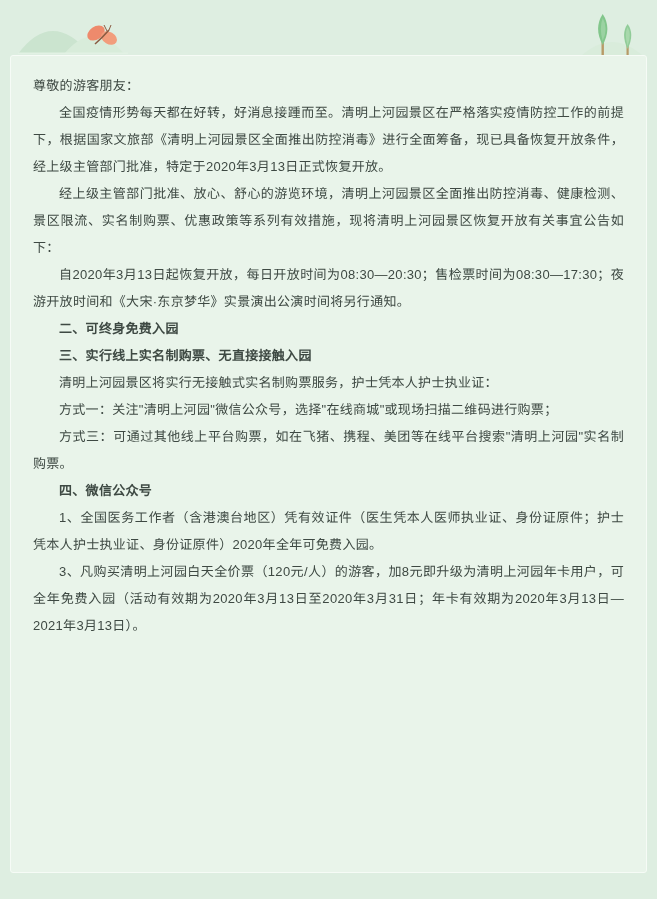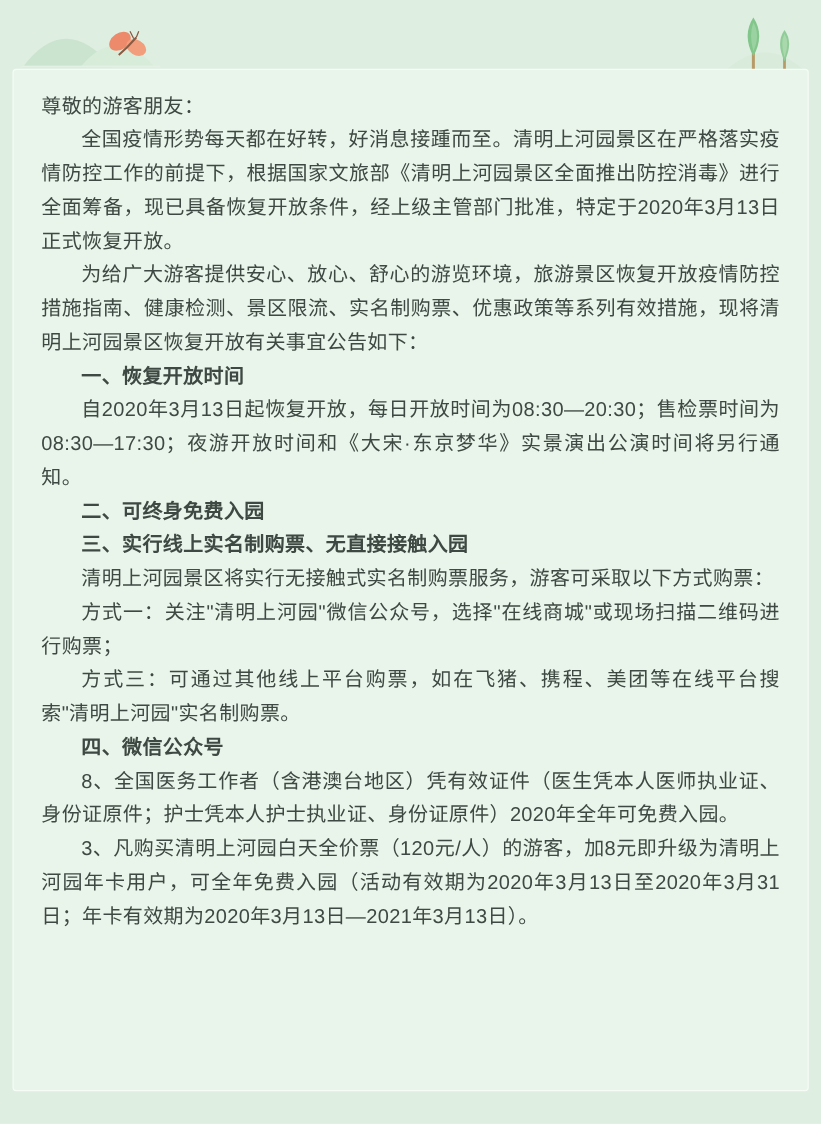--- a/index.html
+++ b/index.html
@@ -29,21 +29,21 @@
     width: 637px;
     min-height: 818px;
     box-sizing: border-box;
     background: #e9f4ea;
     border: 1px solid #f6fbf6;
     border-radius: 3px;
     padding: 16px 22px 18px 22px;
   }
   .panel p, .panel h3 {
     margin: 0;
-    font-size: 16px;
+    font-size: 13px;
     line-height: 27px;
     color: #3e4943;
     text-align: justify;
     letter-spacing: 0.3px;
   }
   .salutation { text-indent: 0; }
   .para { text-indent: 2em; }
   .section-heading {
     font-weight: bold;
     color: #2c3f34;
@@ -80,29 +80,28 @@
     <rect x="51.5" y="32" width="2.2" height="13" fill="#b79a67"></rect>
     <path d="M52.6 12 Q60 22 52.6 37 Q45.5 22 52.6 12 Z" fill="#90cc98"></path>
     <path d="M52.6 15 Q57 22 52.6 34 Q49 22 52.6 15 Z" fill="#a8d8ac"></path>
   </svg>
 </span>
 
 <div class="panel">
   <p class="salutation">尊敬的游客朋友：</p>
 
   <p class="para">全国疫情形势每天都在好转，好消息接踵而至。清明上河园景区在严格落实疫情防控工作的前提下，根据国家文旅部《清明上河园景区全面推出防控消毒》进行全面筹备，现已具备恢复开放条件，经上级主管部门批准，特定于2020年3月13日正式恢复开放。</p>
-  <p class="para">为给广大游客提供安心、放心、舒心的游览环境，旅游景区恢复开放疫情防控措施指南、健康检测、景区限流、实名制购票、优惠政策等系列有效措施，现将清明上河园景区恢复开放有关事宜公告如下：</p>
+  <p class="para">经上级主管部门批准、放心、舒心的游览环境，清明上河园景区全面推出防控消毒、健康检测、景区限流、实名制购票、优惠政策等系列有效措施，现将清明上河园景区恢复开放有关事宜公告如下：</p>
 
-  <h3 class="section-heading">一、恢复开放时间</h3>
   <p class="para">自2020年3月13日起恢复开放，每日开放时间为08:30—20:30；售检票时间为08:30—17:30；夜游开放时间和《大宋·东京梦华》实景演出公演时间将另行通知。</p>
 
   <h3 class="section-heading">二、可终身免费入园</h3>
 
   <h3 class="section-heading">三、实行线上实名制购票、无直接接触入园</h3>
-  <p class="para">清明上河园景区将实行无接触式实名制购票服务，游客可采取以下方式购票：</p>
+  <p class="para">清明上河园景区将实行无接触式实名制购票服务，护士凭本人护士执业证：</p>
   <p class="para">方式一：关注"清明上河园"微信公众号，选择"在线商城"或现场扫描二维码进行购票；</p>
   <p class="para">方式三：可通过其他线上平台购票，如在飞猪、携程、美团等在线平台搜索"清明上河园"实名制购票。</p>
 
   <h3 class="section-heading">四、微信公众号</h3>
-  <p class="para">8、全国医务工作者（含港澳台地区）凭有效证件（医生凭本人医师执业证、身份证原件；护士凭本人护士执业证、身份证原件）2020年全年可免费入园。</p>
+  <p class="para">1、全国医务工作者（含港澳台地区）凭有效证件（医生凭本人医师执业证、身份证原件；护士凭本人护士执业证、身份证原件）2020年全年可免费入园。</p>
   <p class="para">3、凡购买清明上河园白天全价票（120元/人）的游客，加8元即升级为清明上河园年卡用户，可全年免费入园（活动有效期为2020年3月13日至2020年3月31日；年卡有效期为2020年3月13日—2021年3月13日）。</p>
 
 </div>
 
 </body></html>

